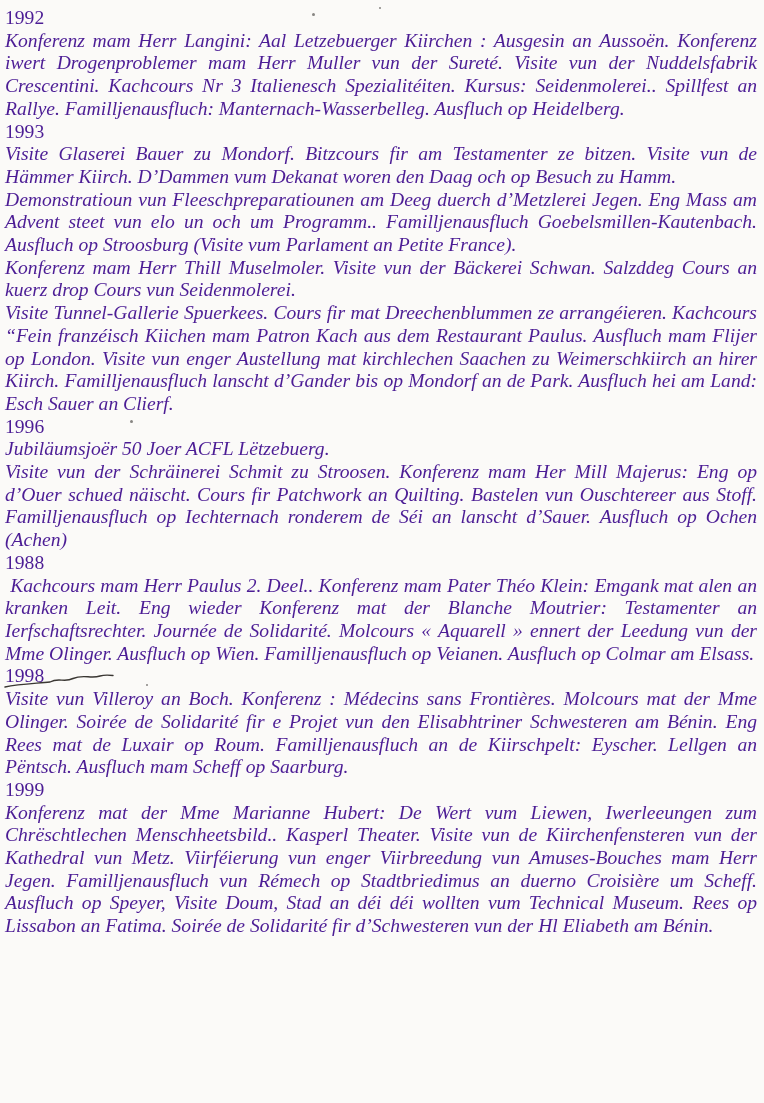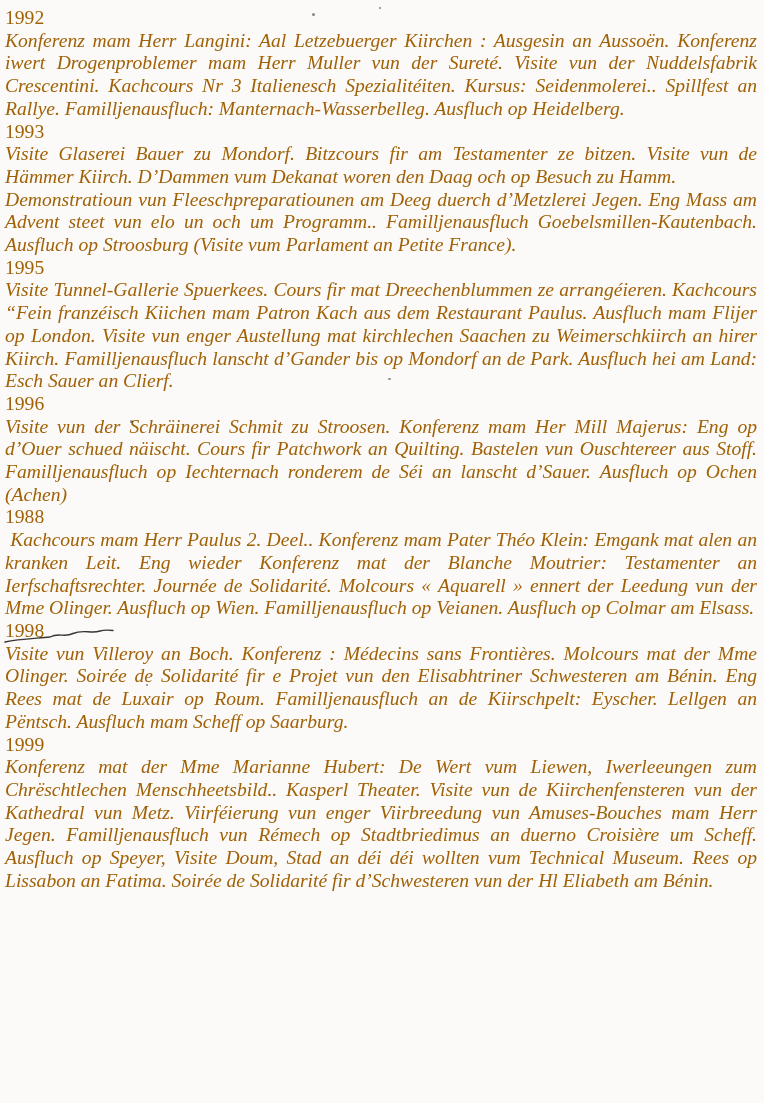--- a/index.html
+++ b/index.html
@@ -6,21 +6,21 @@
     margin: 0;
     padding: 0;
     background: #ffffff;
   }
   .page {
     position: relative;
     width: 764px;
     height: 1103px;
     box-sizing: border-box;
     background: #fbfaf8;
-    color: #a16207;
+    color: #4c1d95;
     font-family: "Liberation Serif", "DejaVu Serif", serif;
     font-size: 19.6px;
     line-height: 22.7px;
     padding: 7px 7px 0 5px;
     overflow: hidden;
     -webkit-font-smoothing: antialiased;
   }
   .entry { margin: 0; }
   .year {
     text-align: left;
@@ -54,27 +54,28 @@
       <section class="entry">
         <div class="year"><span>1992</span></div>
         <p class="para">Konferenz mam Herr Langini: Aal Letzebuerger Kiirchen : Ausgesin an Aussoën. Konferenz iwert Drogenproblemer mam Herr Muller vun der Sureté. Visite vun der Nuddelsfabrik Crescentini. Kachcours Nr 3 Italienesch Spezialitéiten. Kursus: Seidenmolerei.. Spillfest an Rallye. Familljenausfluch: Manternach-Wasserbelleg. Ausfluch op Heidelberg.</p>
       </section>
       <section class="entry">
         <div class="year"><span>1993</span></div>
         <p class="para">Visite Glaserei Bauer zu Mondorf. Bitzcours fir am Testamenter ze bitzen. Visite vun de Hämmer Kiirch. D’Dammen vum Dekanat woren den Daag och op Besuch zu Hamm.</p>
         <p class="para">Demonstratioun vun Fleeschpreparatiounen am Deeg  duerch d’Metzlerei Jegen. Eng  Mass am Advent steet vun elo un och um Programm.. Familljenausfluch Goebelsmillen-Kautenbach. Ausfluch op Stroosburg (Visite vum Parlament an Petite France).</p>
       </section>
       <section class="entry">
+        <p class="para">Konferenz mam Herr Thill Muselmoler. Visite vun der Bäckerei Schwan. Salzddeg Cours an kuerz drop Cours vun Seidenmolerei.</p>
       </section>
       <section class="entry">
-        <div class="year"><span>1995</span></div>
         <p class="para">Visite Tunnel-Gallerie Spuerkees. Cours fir mat Dreechenblummen ze arrangéieren. Kachcours “Fein franzéisch Kiichen mam Patron Kach aus dem Restaurant Paulus. Ausfluch mam Flijer op London. Visite vun enger Austellung mat kirchlechen Saachen zu Weimerschkiirch an hirer Kiirch. Familljenausfluch lanscht d’Gander bis op Mondorf an de Park. Ausfluch hei am Land: Esch Sauer an Clierf.</p>
       </section>
       <section class="entry">
         <div class="year"><span>1996</span></div>
+        <p class="para">Jubiläumsjoër 50 Joer ACFL Lëtzebuerg.</p>
         <p class="para">Visite vun der Schräinerei Schmit zu Stroosen. Konferenz mam Her Mill Majerus: Eng op d’Ouer schued näischt. Cours fir Patchwork an Quilting. Bastelen vun Ouschtereer aus Stoff. Familljenausfluch op Iechternach ronderem de Séi an lanscht d’Sauer. Ausfluch op Ochen (Achen)</p>
       </section>
       <section class="entry">
         <div class="year"><span>1988</span></div>
         <p class="para">&nbsp;Kachcours mam Herr Paulus 2. Deel.. Konferenz mam Pater Théo Klein: Emgank mat alen an kranken Leit. Eng wieder Konferenz mat der Blanche Moutrier: Testamenter an Ierfschaftsrechter. Journée de Solidarité. Molcours « Aquarell » ennert der Leedung vun der Mme Olinger. Ausfluch op Wien. Familljenausfluch op Veianen. Ausfluch op Colmar am Elsass.</p>
       </section>
       <section class="entry">
         <div class="year"><span>1998</span><svg width="112" height="22" viewBox="0 0 112 22" class="pen-squiggle">
             <path d="M2 18 C 16 15, 32 14.5, 47 13 C 56 8, 61 14, 70 9.5 C 80 5, 88 10, 97 7 C 102 5.5, 106 6, 110 6.5" fill="none" stroke="#3a3733" stroke-width="1.4" stroke-linecap="round"></path>
           </svg></div>

